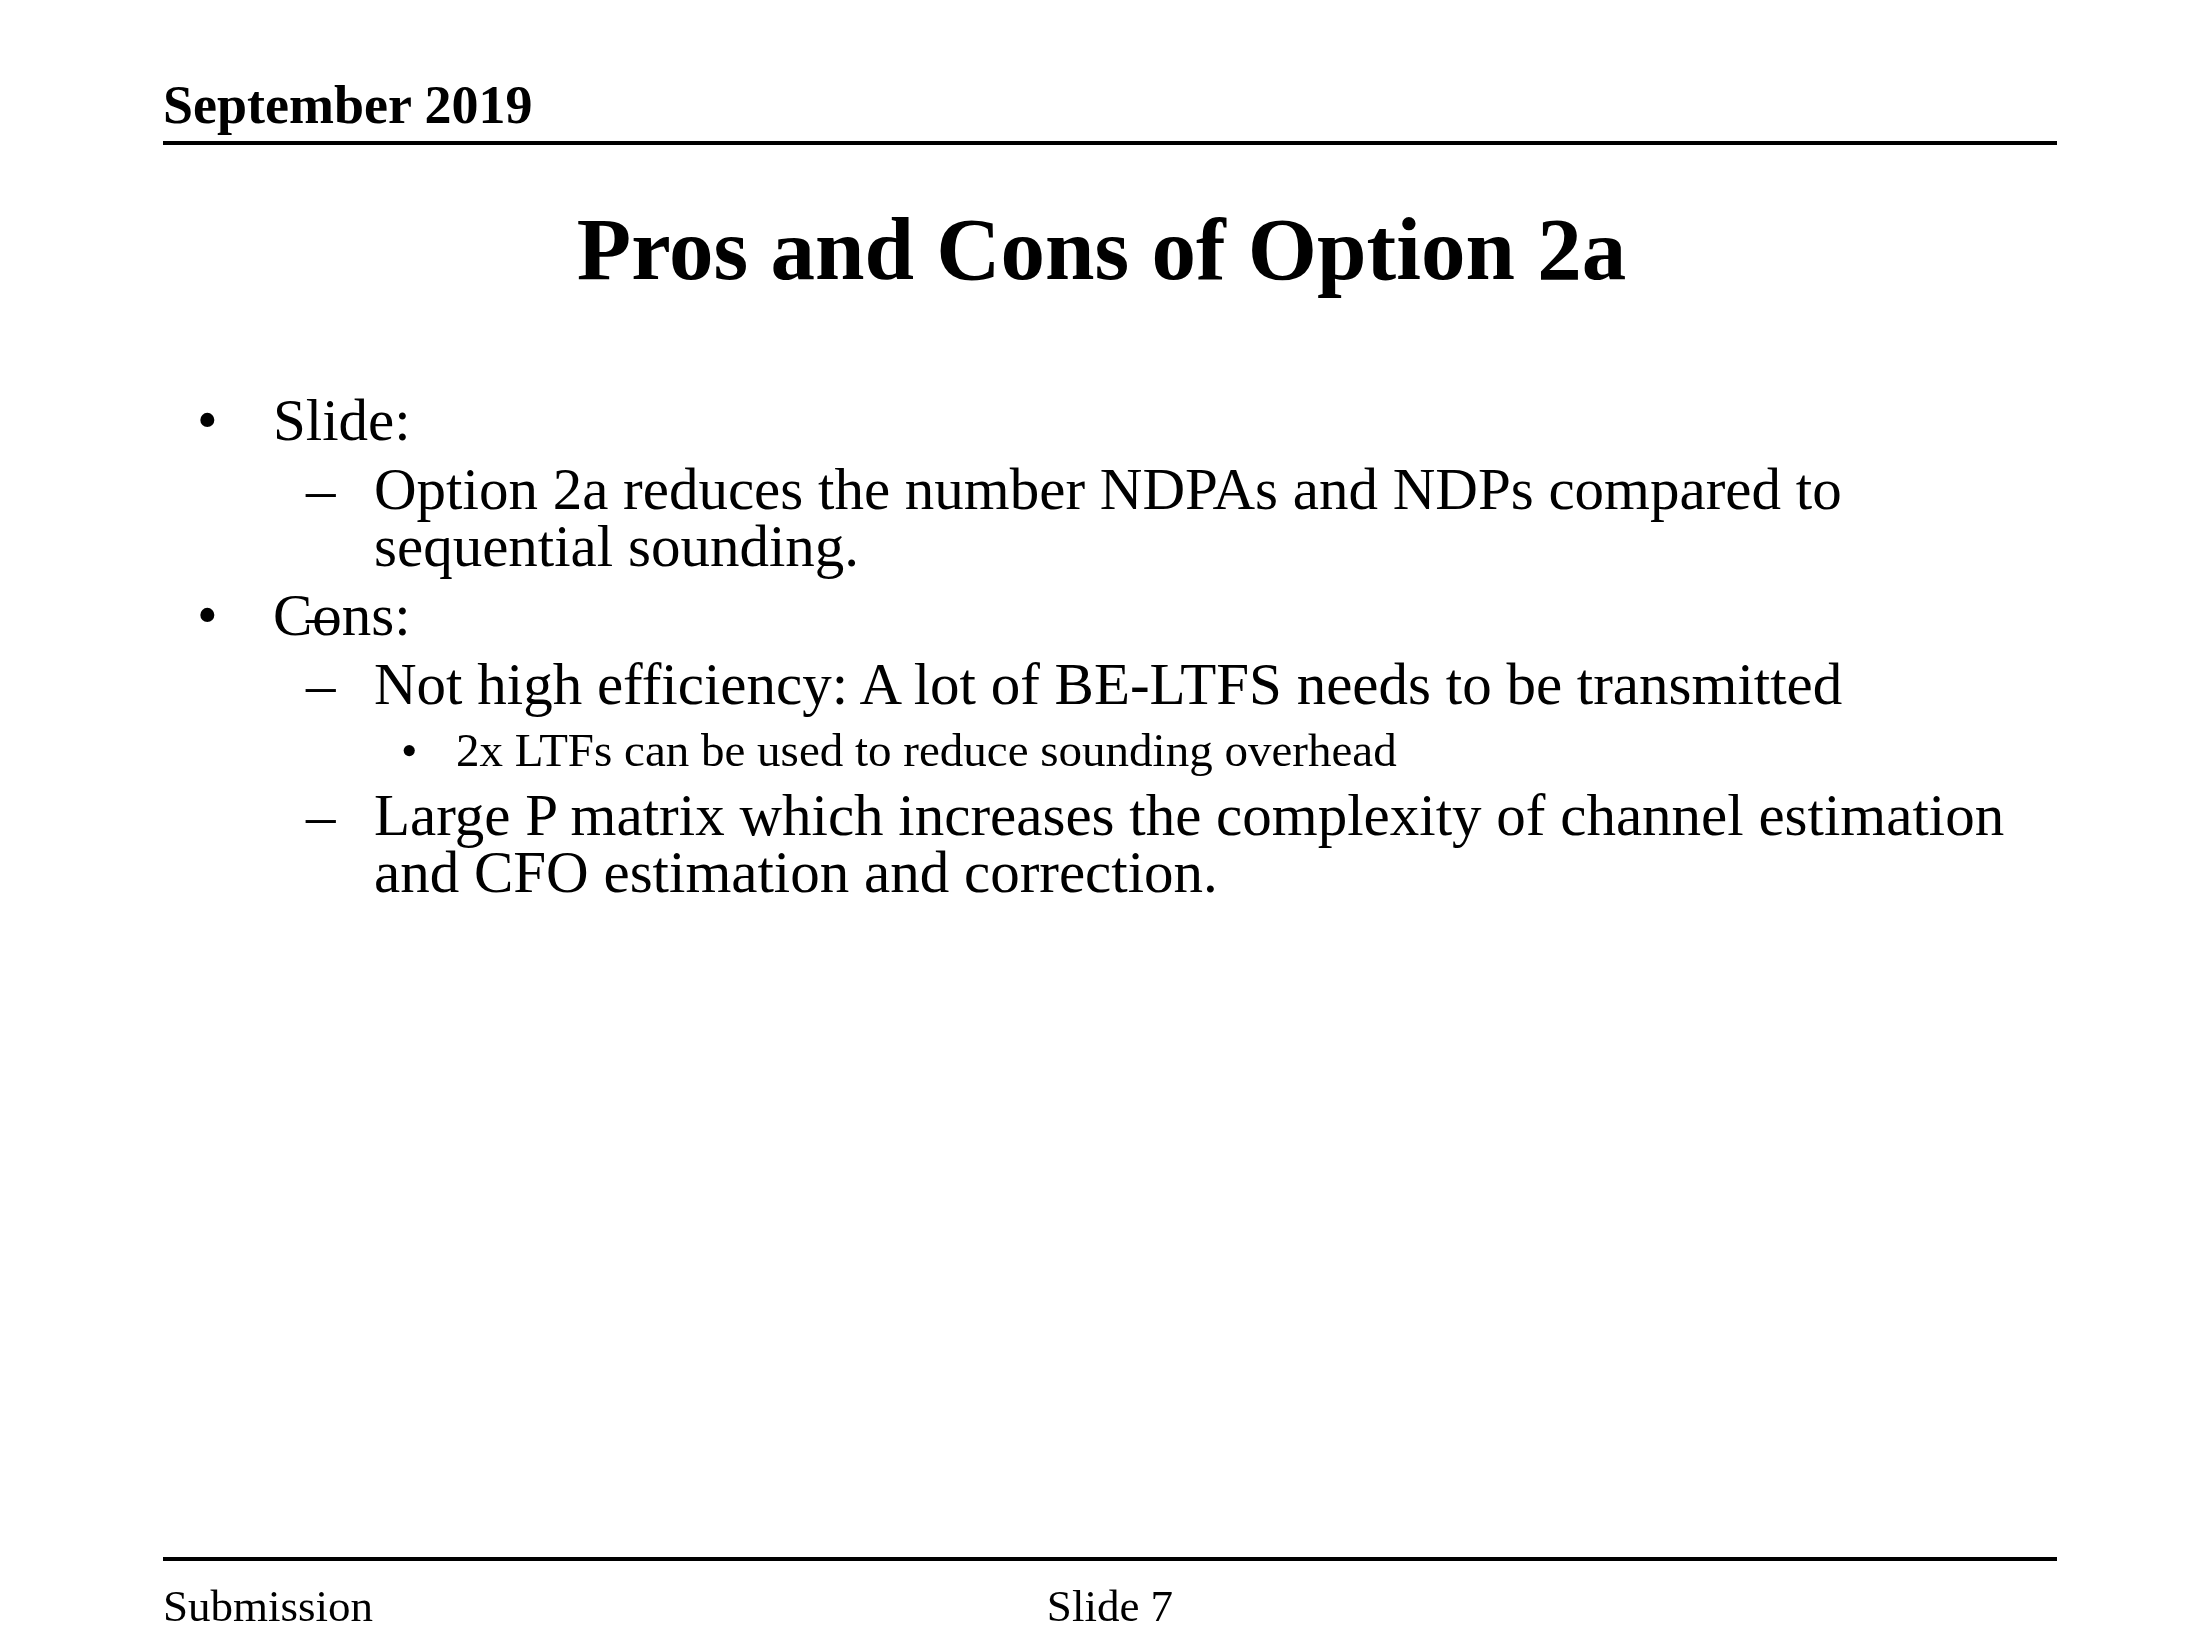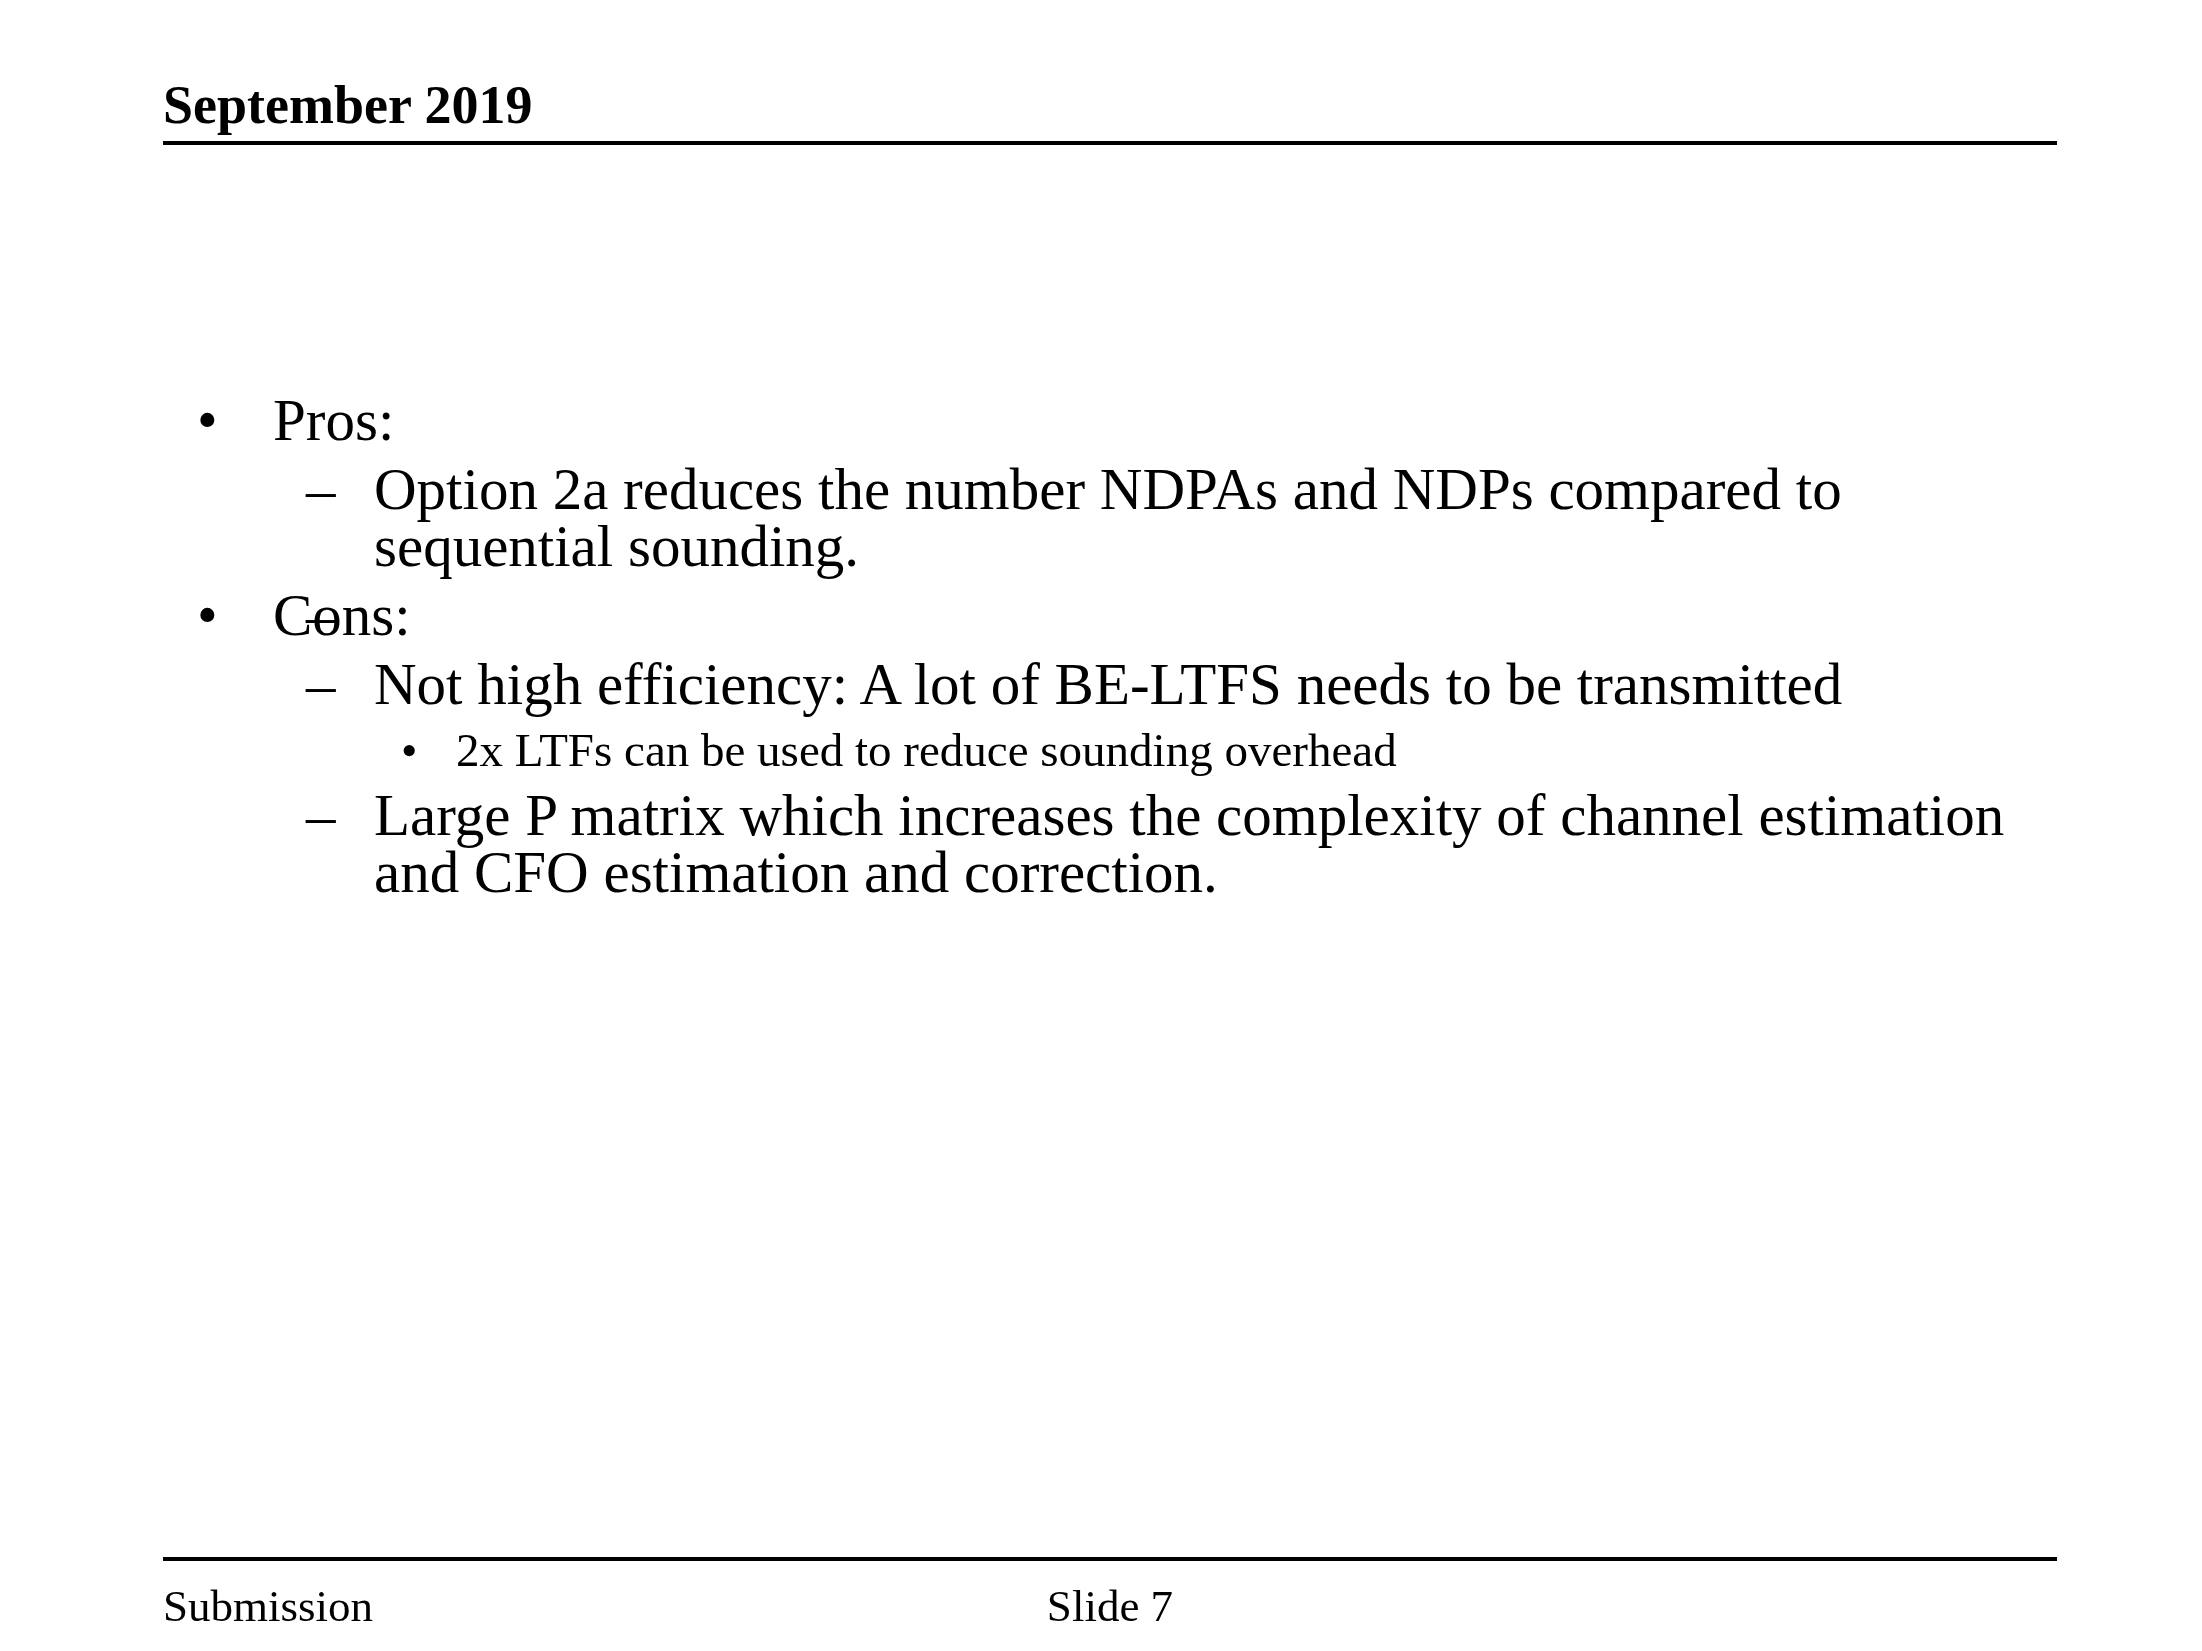--- a/index.html
+++ b/index.html
@@ -100,26 +100,27 @@
 </style>
 </head>
 <body>
 
 <div class="slide">
 
   <div class="header">
     <span>September 2019</span>
   </div>
 
+  <div class="title">Pros and Cons of Option 2a</div>
 
   <div class="content">
 
     <div class="li l1">
       <span class="marker">•</span>
-      <span>Pros:</span>
+      <span>Slide:</span>
     </div>
 
     <div class="li l2">
       <span class="marker">–</span>
       <span>Option 2a reduces the number NDPAs and NDPs compared to sequential sounding.</span>
     </div>
 
     <div class="li l2">
       <span class="marker">–</span>
     </div>

